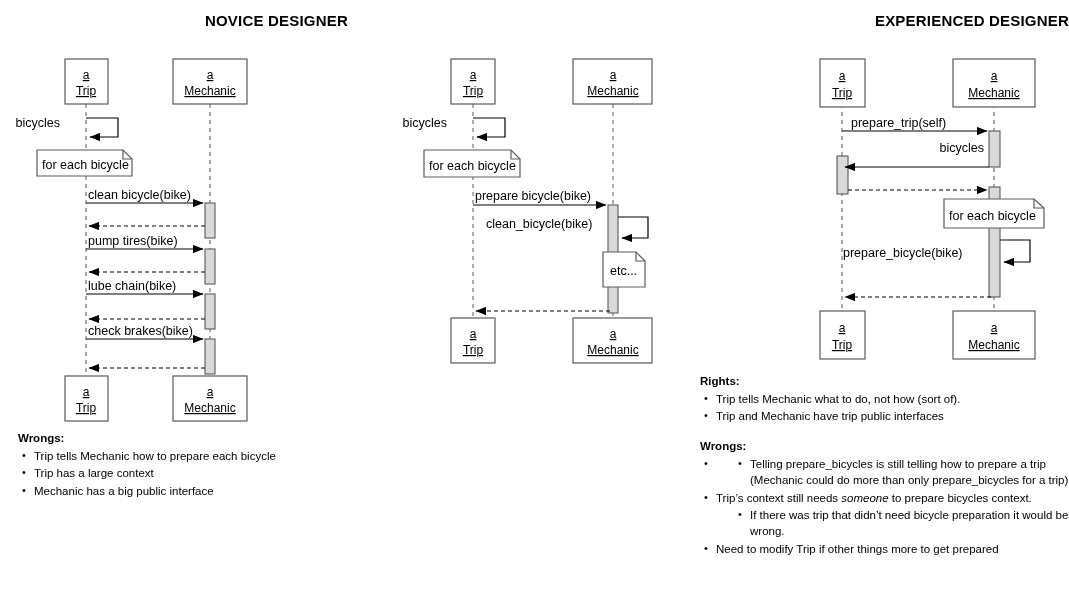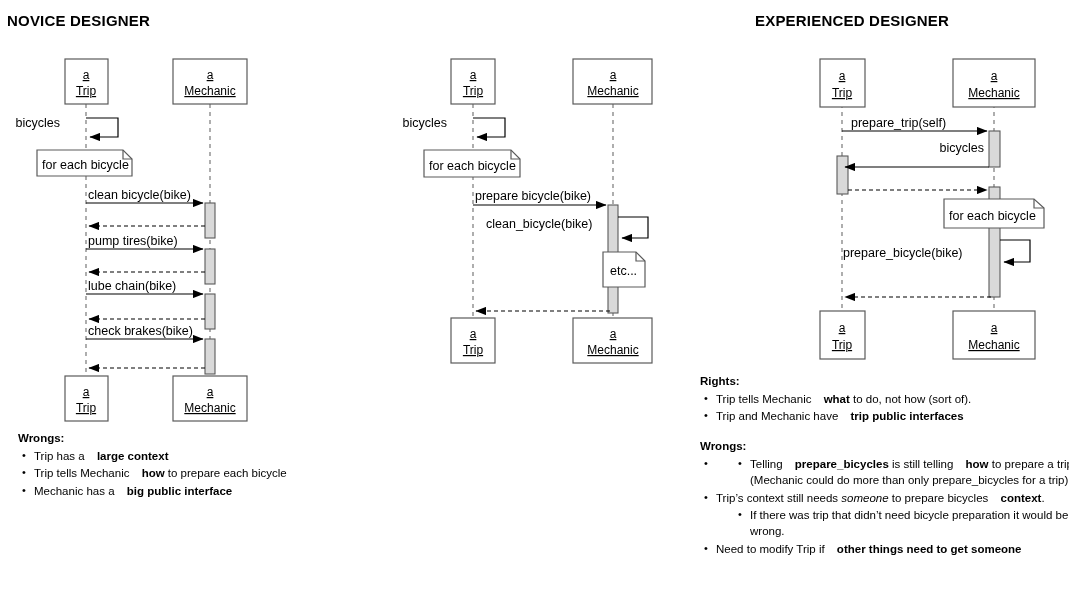--- a/index.html
+++ b/index.html
@@ -8,37 +8,36 @@
     font-family:"Liberation Sans", sans-serif;
     color:#000;overflow:hidden;position:relative;
   }
   .col{position:absolute;top:0;height:593px;}
   #col1{left:0;width:348px;}
   #col2{left:348px;width:400px;}
   #col3{left:748px;width:321px;}
 
   .col-title{
     position:absolute;top:12px;left:0;width:100%;
-    text-align:left;font-weight:bold;font-size:15px;
+    text-align:right;font-weight:bold;font-size:15px;
     letter-spacing:.2px;
-    padding-left:7px;
   }
 
   .svgwrap{position:absolute;top:0;left:0;}
 
   
   .notes{position:absolute;font-size:11.5px;line-height:1.45;}
   .notes .hd{font-weight:bold;margin:0 0 1px 0;}
   .notes ul{list-style:none;margin:0;padding:0;}
   .notes li{position:relative;padding-left:16px;margin:0 0 1px 0;}
   .notes li:before{content:"\2022";position:absolute;left:4px;top:0;font-size:11px;}
   .notes ul ul{margin:0 0 0 18px;}
   .notes ul ul li:before{content:"\2022";left:4px;}
   .notes .gap{height:12px;}
-  b{font-weight:bold;margin-left:9px;}
+  b{font-weight:normal;}
   i{font-style:italic;}
 
   #notes1{left:18px;top:430px;width:330px;}
   #notes2{left:352px;top:373px;width:396px;}
 </style>
 </head>
 <body>
 
 <div class="col" id="col1">
   <div class="col-title">NOVICE DESIGNER</div>
@@ -98,22 +97,22 @@
     <text x="42" y="169" font-family="Liberation Sans, sans-serif" font-size="12.5">for each bicycle</text>
     <text x="88" y="199" font-family="Liberation Sans, sans-serif" font-size="12.5">clean bicycle(bike)</text>
     <text x="88" y="245" font-family="Liberation Sans, sans-serif" font-size="12.5">pump tires(bike)</text>
     <text x="88" y="290" font-family="Liberation Sans, sans-serif" font-size="12.5">lube chain(bike)</text>
     <text x="88" y="335" font-family="Liberation Sans, sans-serif" font-size="12.5">check brakes(bike)</text>
   </svg>
 
   <div class="notes" id="notes1">
     <div class="hd">Wrongs:</div>
     <ul>
+      <li><span>Trip tells Mechanic <b>how</b> to prepare each bicycle</span></li>
       <li><span>Trip has a <b>large context</b></span></li>
-      <li><span>Trip tells Mechanic <b>how</b> to prepare each bicycle</span></li>
       <li><span>Mechanic has a <b>big public interface</b></span></li>
     </ul>
   </div>
 </div>
 
 <div class="col" id="col2">
 
   <svg class="svgwrap" width="400" height="373">
     <defs>
       <marker id="ah2" markerWidth="9" markerHeight="7" refX="8.5" refY="3.5" orient="auto">
@@ -174,21 +173,21 @@
       <li>
         <ul>
             <li><span>Telling <b>prepare_bicycles</b> is still telling <b>how</b> to prepare a trip (Mechanic could do more than only prepare_bicycles for a trip).</span></li>
           </ul>
       </li>
       <li>
         <span>Trip’s context still needs <i>someone</i> to prepare bicycles <b>context</b>.</span><ul>
             <li><span>If there was trip that didn’t need bicycle preparation it would be wrong.</span></li>
           </ul>
       </li>
-      <li><span>Need to modify Trip if <b>other things need to get someone</b></span></li>
+      <li><span>Need to modify Trip if <b>other things more to get prepared</b></span></li>
     </ul>
   </div>
 </div>
 
 <div class="col" id="col3">
   <div class="col-title">EXPERIENCED DESIGNER</div>
 
   <svg class="svgwrap" width="321" height="373">
     <defs>
       <marker id="ah3" markerWidth="9" markerHeight="7" refX="8.5" refY="3.5" orient="auto">

